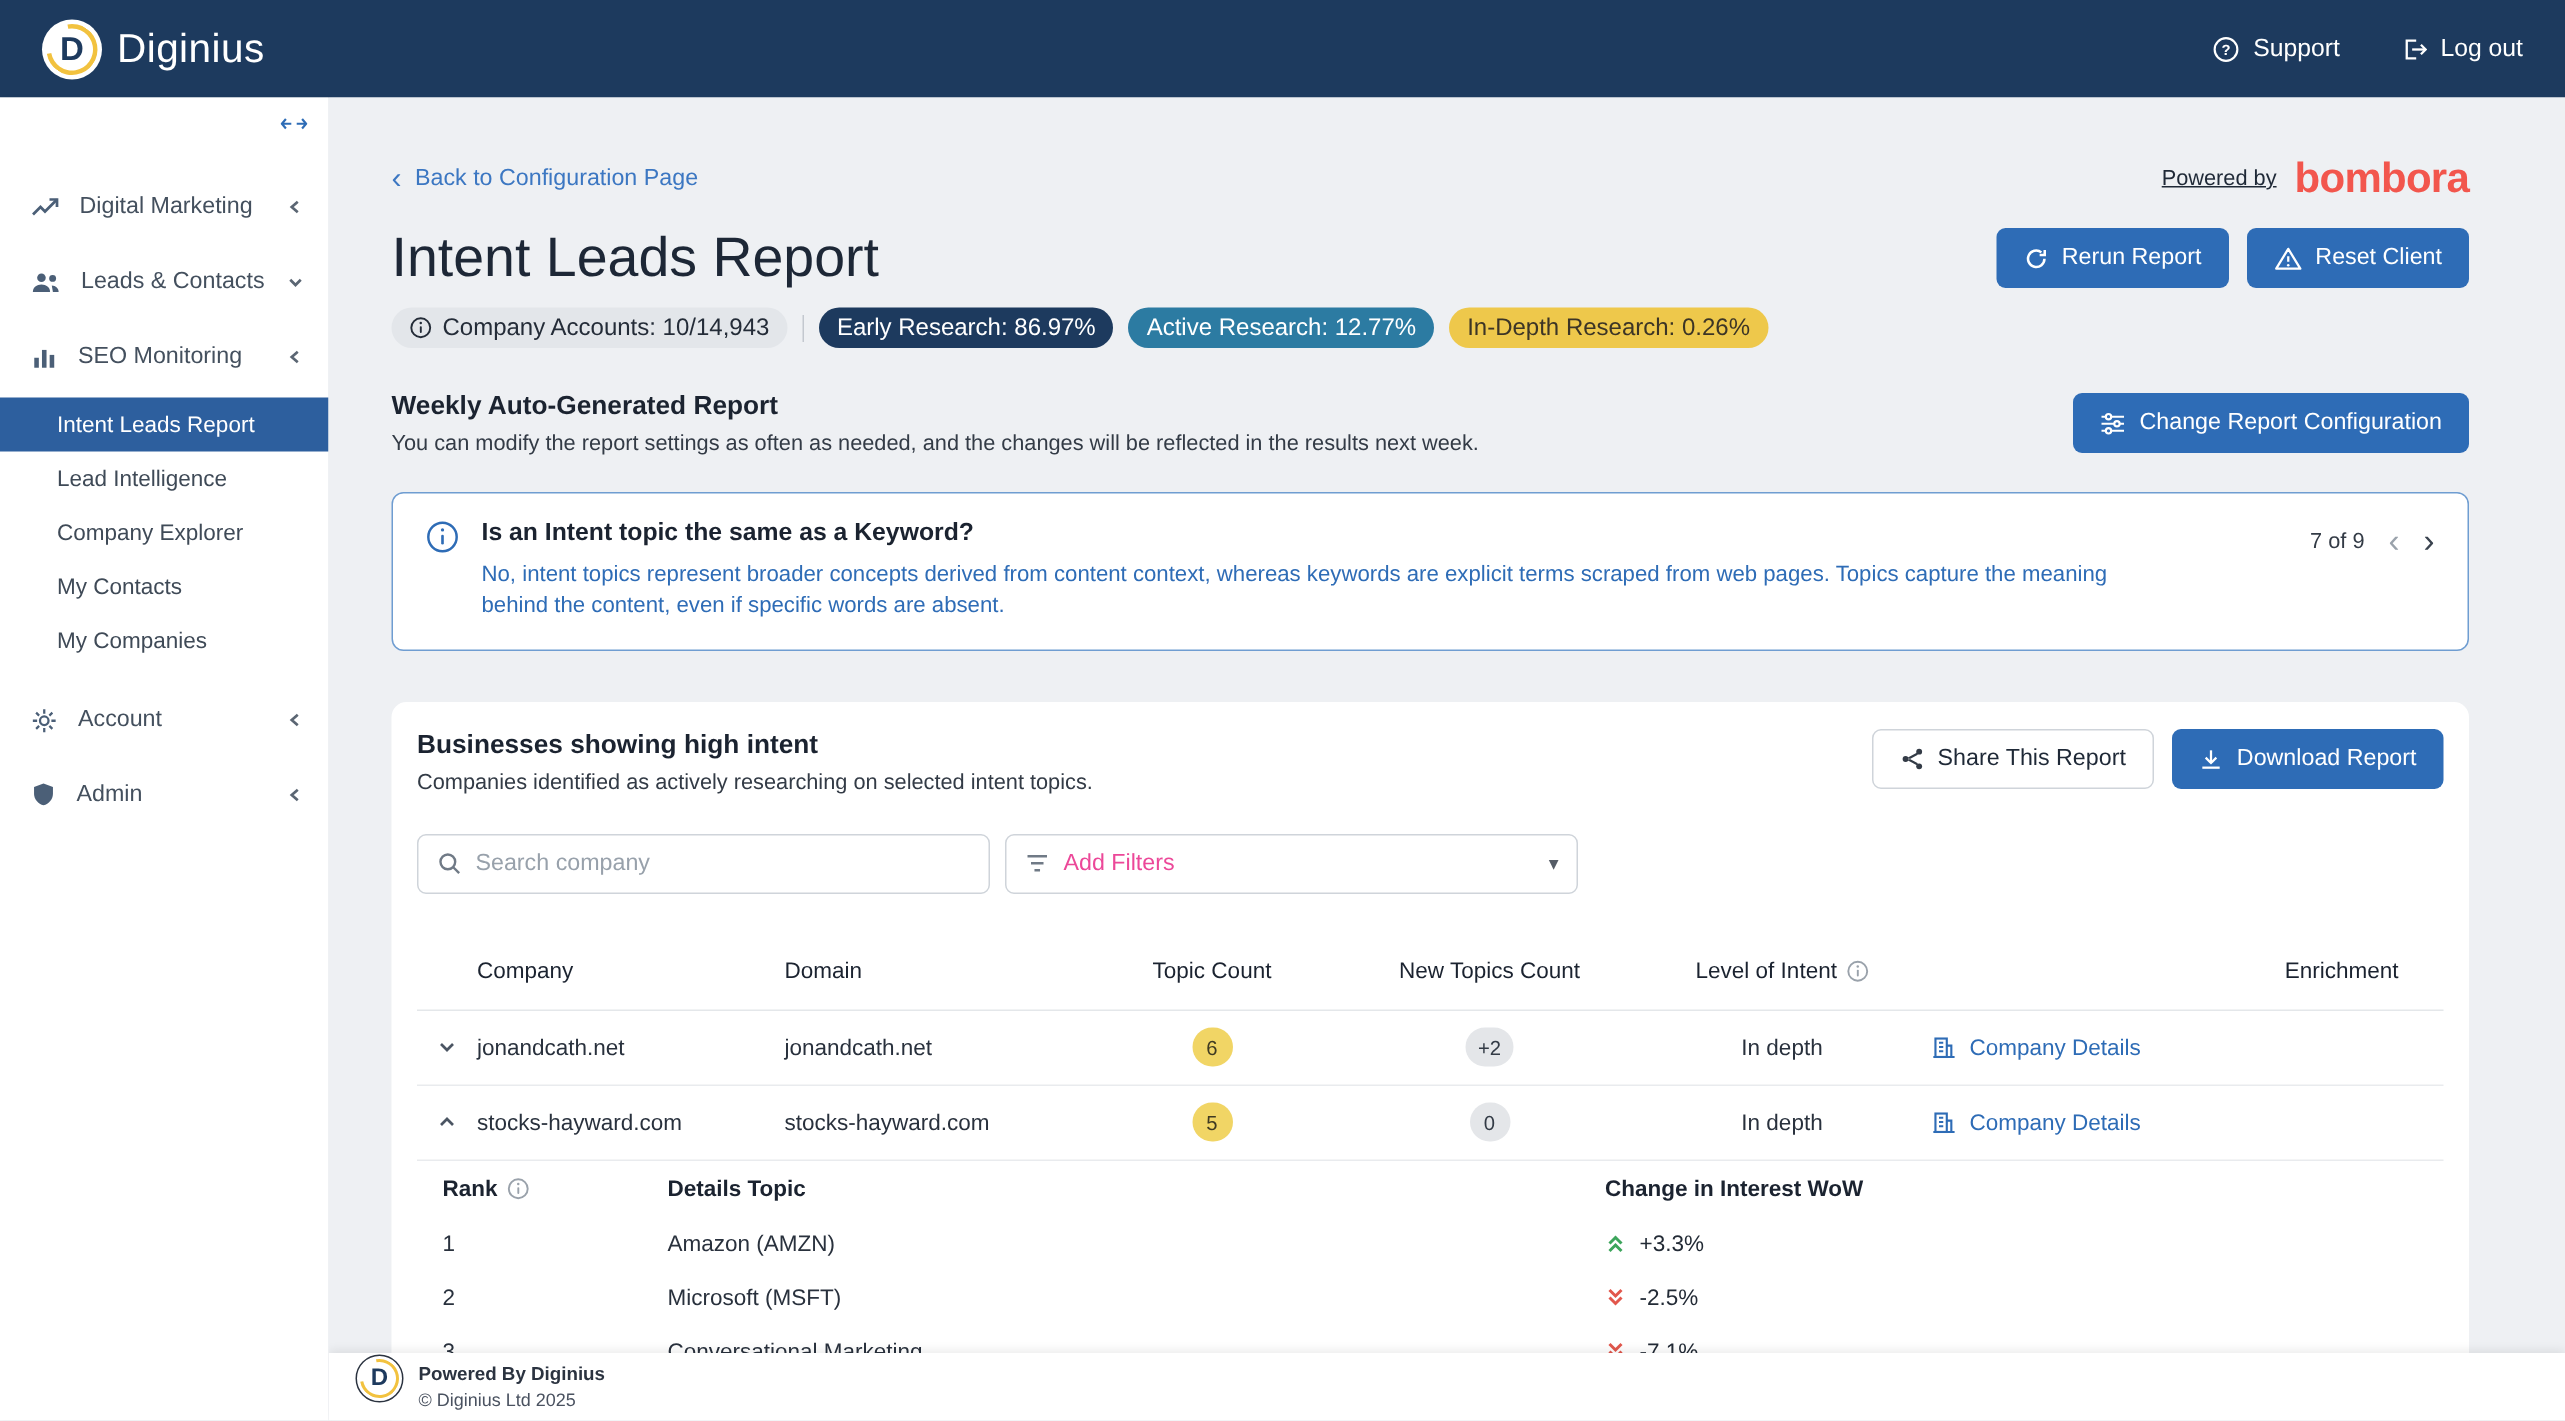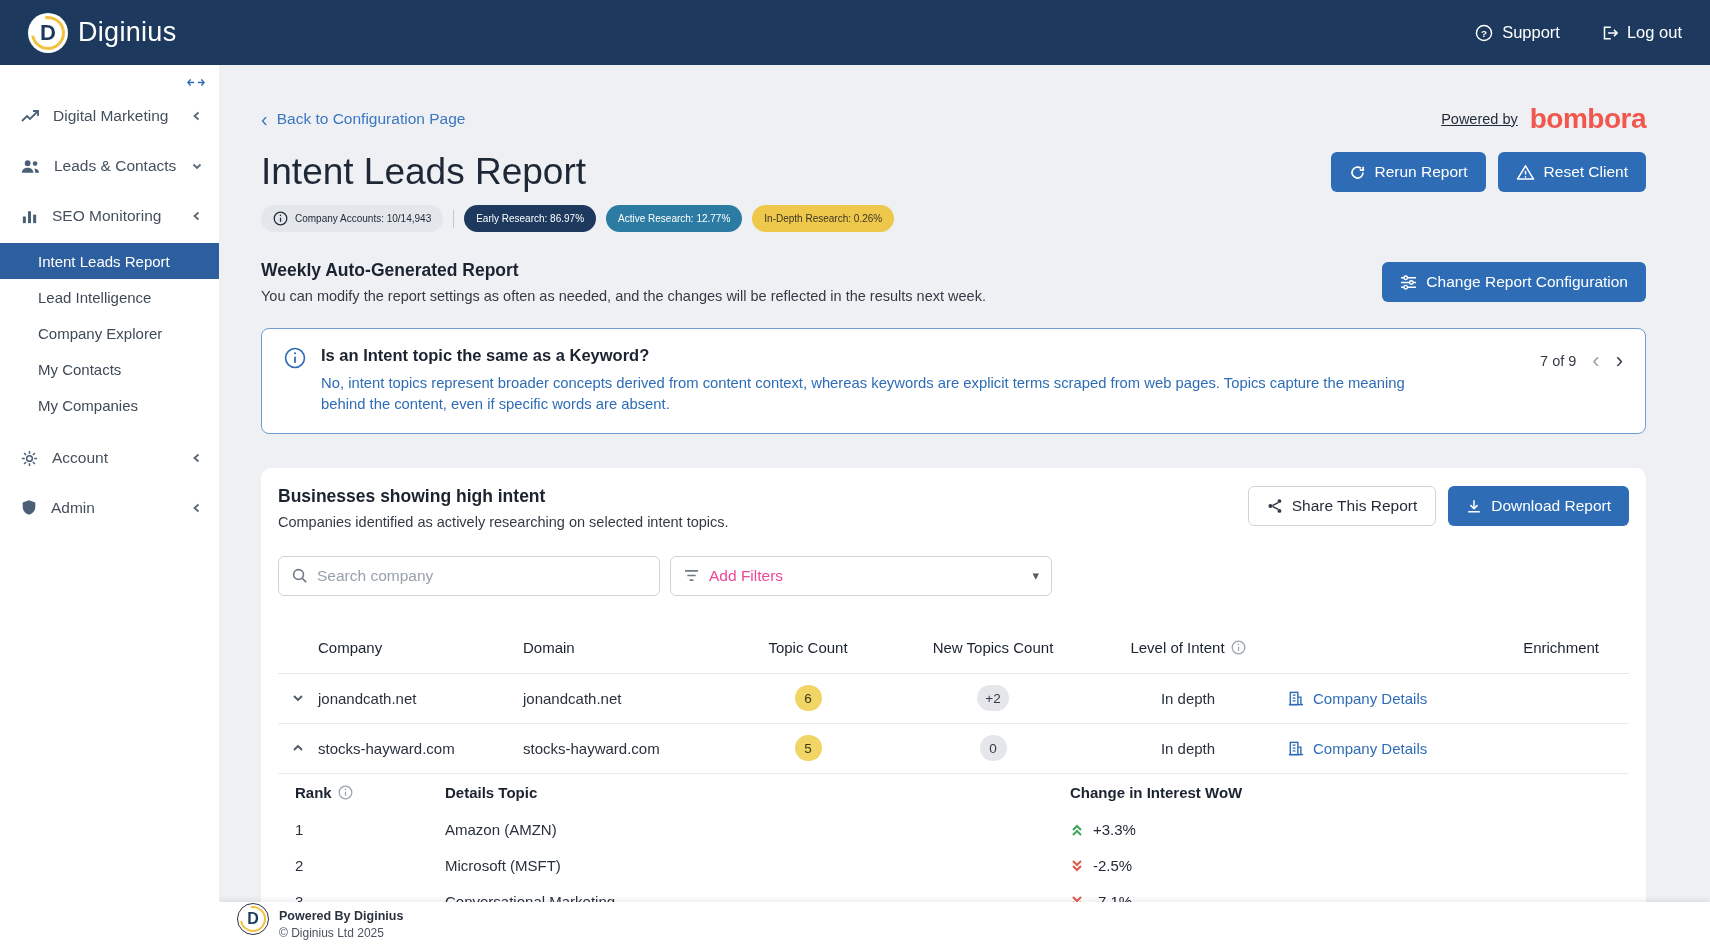--- a/index.html
+++ b/index.html
@@ -16,21 +16,21 @@
     border-left-color:transparent;transform:rotate(35deg)}
   .logo span{font-weight:bold;font-size:22px;color:#1d3a5e}
   .brand-name{font-size:27px;color:#fff;letter-spacing:.3px}
   .topbar-right{margin-left:auto;display:flex;align-items:center;gap:40px}
   .topbar-link{display:flex;align-items:center;gap:9px;font-size:16.5px;color:#fff;cursor:pointer}
 
   
   .shell{display:flex;height:882px}
   .sidebar{width:219px;background:#fff;flex-shrink:0;position:relative;box-shadow:1px 0 3px rgba(0,0,0,.06)}
   .collapse-btn{position:absolute;top:12px;right:14px;cursor:pointer;line-height:0}
-  .nav{padding-top:26px}
+  .nav{padding-top:48px}
   .nav-group{display:flex;align-items:center;gap:13px;height:50px;padding:0 16px 0 20px;
     color:#44505e;font-size:15.5px;cursor:pointer}
   .nav-group .gchev{margin-left:auto;line-height:0}
   .nav-sub{padding:2px 0 10px}
   .nav-sub-item{height:36px;display:flex;align-items:center;padding-left:38px;font-size:15px;
     color:#3f4a57;cursor:pointer}
   .nav-sub-item.active{background:#2d5f9e;color:#fff}
 
   .main{flex:1;position:relative;overflow:hidden;background:#eef0f3}
   .content{padding:38px 64px 0 42px;height:100%;overflow:hidden}
@@ -48,21 +48,21 @@
   .page-title{font-size:37px;font-weight:500;color:#1d2736}
   .title-actions{display:flex;gap:12px}
   .btn{height:40px;border:none;border-radius:6px;display:inline-flex;align-items:center;gap:9px;
     padding:0 18px;font-size:15.5px;cursor:pointer;font-family:inherit}
   .btn-primary{background:#2e6cb6;color:#fff}
   .btn-outline{background:#fff;color:#1f2937;border:1px solid #cfd4da}
 
   
   .badges{display:flex;align-items:center;gap:10px;margin-top:12px}
   .badge{height:27px;border-radius:14px;display:inline-flex;align-items:center;gap:7px;
-    padding:0 12px;font-size:10px;white-space:nowrap}
+    padding:0 12px;font-size:16px;white-space:nowrap}
   .badge-gray{background:#e3e6ea;color:#242c38}
   .badge-navy{background:#1d3a5e;color:#fff}
   .badge-teal{background:#2c7ba2;color:#fff}
   .badge-yellow{background:#eec84b;color:#3c3526}
   .vdiv{width:1px;height:18px;background:#c3c8cf}
 
   
   .weekly-row{display:flex;justify-content:space-between;align-items:center;margin-top:28px}
   .sec-title{font-size:17.5px;font-weight:600;color:#1b2330}
   .sec-sub{font-size:14.5px;color:#333b46;margin-top:7px}
@@ -102,21 +102,21 @@
     font-size:13.5px;display:inline-flex;align-items:center;justify-content:center;padding:0 8px}
   .count-gray{background:#e4e6e9;color:#333b46}
   .details-link{display:flex;align-items:center;gap:9px;color:#2e6cb6;cursor:pointer;padding-left:24px;font-size:15px}
   .hdr-info{margin-left:6px;line-height:0}
 
   
   .sub{padding-left:17px}
   .subgrid{display:grid;grid-template-columns:150px 625px 1fr;align-items:center}
   .subhead{height:38px;font-size:15px;font-weight:600;color:#1b2330}
   .subrow{height:36px;font-size:15px;color:#29313d}
-  .chg{display:flex;align-items:flex-end;gap:9px}
+  .chg{display:flex;align-items:flex-start;gap:9px}
   .chg-up{color:#232b36}.chg-down{color:#232b36}
 
   
   .footer{position:absolute;left:0;right:0;bottom:0;height:45px;background:#fff;
     display:flex;align-items:center;padding-left:18px;box-shadow:0 -2px 6px rgba(0,0,0,.08)}
   .footer-logo{width:32px;height:32px;border-radius:50%;background:#fff;border:1px solid #2b3340;
     display:flex;align-items:center;justify-content:center;position:relative;margin-top:-12px;flex-shrink:0}
   .footer-logo::after{content:"";position:absolute;inset:2px;border:2.5px solid #f2c23f;border-radius:50%;
     border-left-color:transparent;transform:rotate(35deg)}
   .footer-logo span{font-weight:bold;font-size:16px;color:#1d3a5e}

